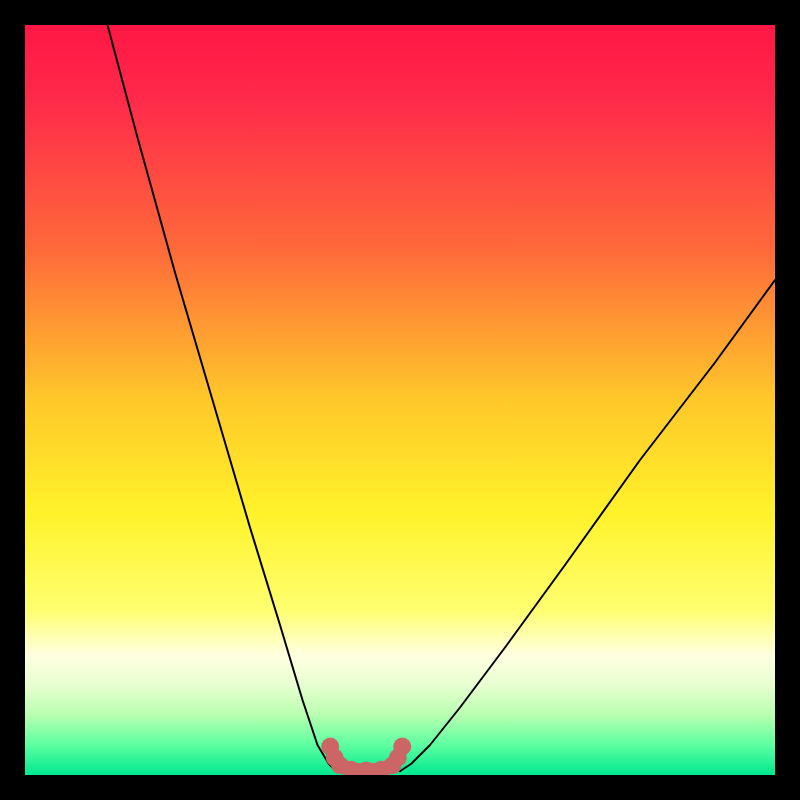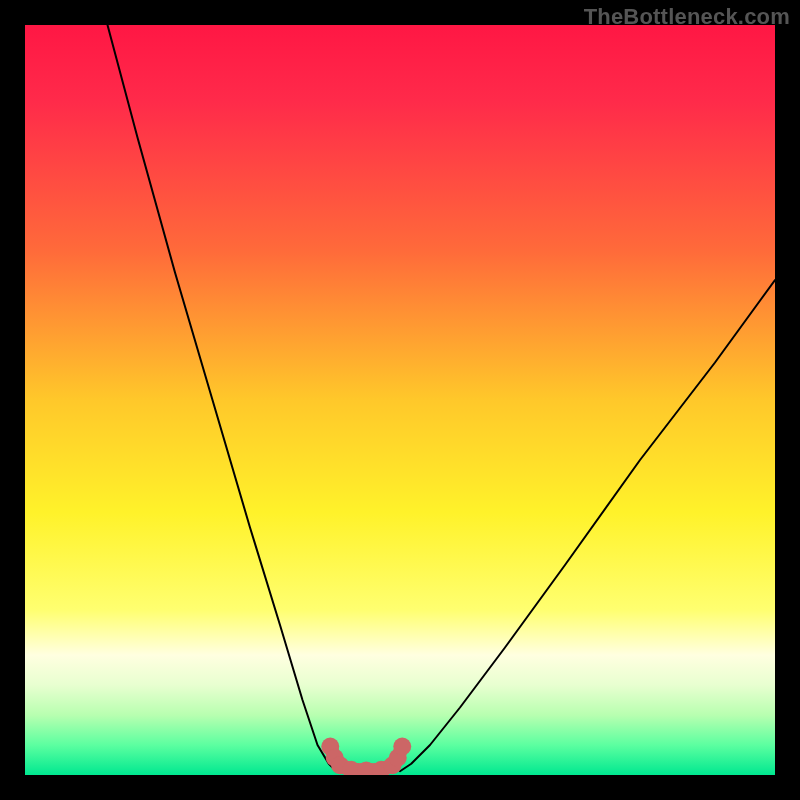--- a/index.html
+++ b/index.html
@@ -46,21 +46,20 @@
     left: 0;
     top: 0;
     width: 100%;
     height: 100%;
   }
 </style>
 </head>
 <body>
 
 <div class="container">
-  <div class="watermark">TheBottleneck.com</div>
   <div class="plot-area">
     <svg class="gradient-bg" viewBox="0 0 100 100" preserveAspectRatio="none">
       <defs>
         <linearGradient id="bg-grad" x1="0" y1="0" x2="0" y2="1">
             <stop offset="0%" stop-color="#ff1744"></stop>
             <stop offset="10%" stop-color="#ff2a4a"></stop>
             <stop offset="30%" stop-color="#ff6a3a"></stop>
             <stop offset="50%" stop-color="#ffc82a"></stop>
             <stop offset="65%" stop-color="#fff22a"></stop>
             <stop offset="78%" stop-color="#ffff70"></stop>

